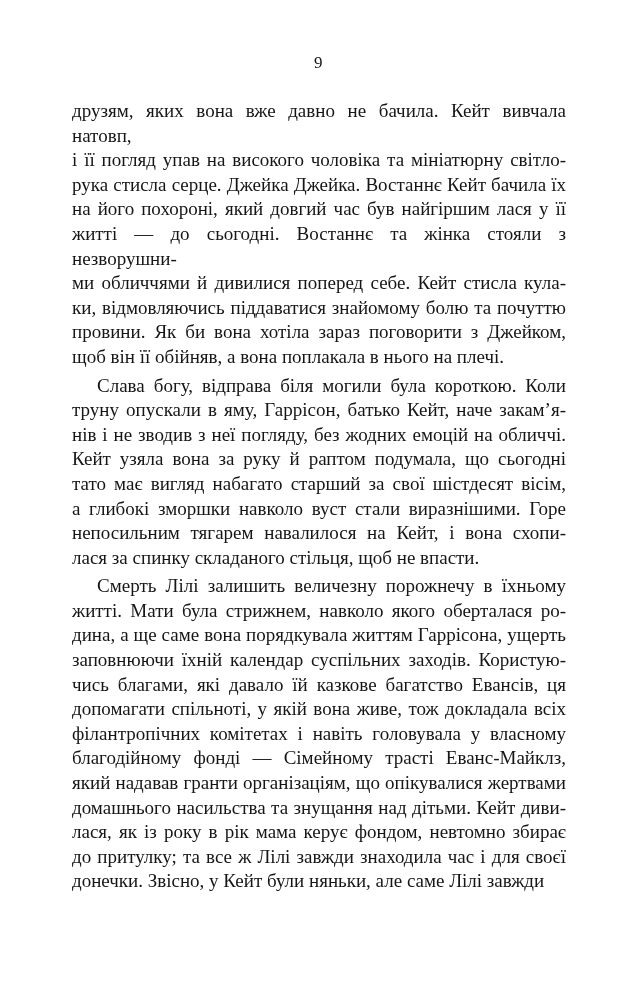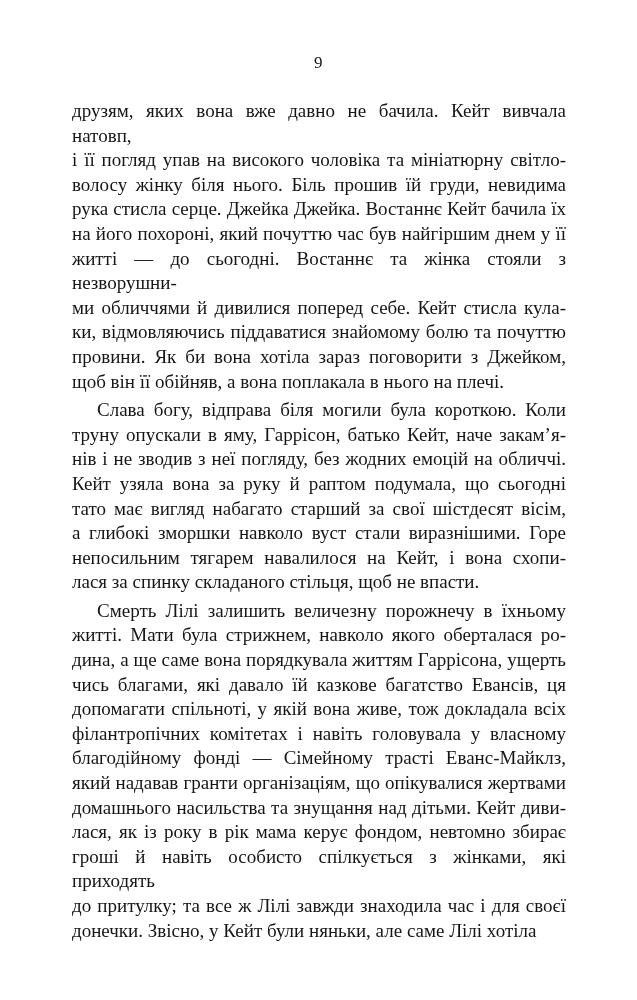--- a/index.html
+++ b/index.html
@@ -54,48 +54,47 @@
 </style>
 </head>
 <body>
 
 <div class="page">
   <div class="page-number">9</div>
   <div class="text-block">
       <p class="para">
         <span class="line first">друзям, яких вона вже давно не бачила. Кейт вивчала натовп,</span>
         <span class="line">і її погляд упав на високого чоловіка та мініатюрну світло-</span>
-        <span class="line">волосу жінку біля нього. Біль прошив їй груди, невидима</span>
         <span class="line">рука стисла серце. Джейка Джейка. Востаннє Кейт бачила їх</span>
-        <span class="line">на його похороні, який почуттю час був найгіршим днем у її</span>
+        <span class="line">на його похороні, який довгий час був найгіршим лася у її</span>
         <span class="line">житті — до сьогодні. Востаннє та жінка стояли з незворушни-</span>
         <span class="line">ми обличчями й дивилися поперед себе. Кейт стисла кула-</span>
         <span class="line">ки, відмовляючись піддаватися знайомому болю та почуттю</span>
         <span class="line">провини. Як би вона хотіла зараз поговорити з Джейком,</span>
         <span class="line last">щоб він її обійняв, а вона поплакала в нього на плечі.</span>
       </p>
       <p class="para indent">
         <span class="line first">Слава богу, відправа біля могили була короткою. Коли</span>
         <span class="line">труну опускали в яму, Гаррісон, батько Кейт, наче закам’я-</span>
         <span class="line">нів і не зводив з неї погляду, без жодних емоцій на обличчі.</span>
         <span class="line">Кейт узяла вона за руку й раптом подумала, що сьогодні</span>
         <span class="line">тато має вигляд набагато старший за свої шістдесят вісім,</span>
         <span class="line">а глибокі зморшки навколо вуст стали виразнішими. Горе</span>
         <span class="line">непосильним тягарем навалилося на Кейт, і вона схопи-</span>
         <span class="line last">лася за спинку складаного стільця, щоб не впасти.</span>
       </p>
       <p class="para indent">
         <span class="line first">Смерть Лілі залишить величезну порожнечу в їхньому</span>
         <span class="line">житті. Мати була стрижнем, навколо якого оберталася ро-</span>
         <span class="line">дина, а ще саме вона порядкувала життям Гаррісона, ущерть</span>
+        <span class="line">заповнюючи їхній календар суспільних заходів. Користую-</span>
         <span class="line">чись благами, які давало їй казкове багатство Евансів, ця</span>
         <span class="line">допомагати спільноті, у якій вона живе, тож докладала всіх</span>
         <span class="line">філантропічних комітетах і навіть головувала у власному</span>
         <span class="line">благодійному фонді — Сімейному трасті Еванс-Майклз,</span>
         <span class="line">який надавав гранти організаціям, що опікувалися жертвами</span>
         <span class="line">домашнього насильства та знущання над дітьми. Кейт диви-</span>
         <span class="line">лася, як із року в рік мама керує фондом, невтомно збирає</span>
-        <span class="line">гроші й навіть особисто спілкується з жінками, які приходять</span>
         <span class="line">до притулку; та все ж Лілі завжди знаходила час і для своєї</span>
-        <span class="line last">донечки. Звісно, у Кейт були няньки, але саме Лілі хотіла</span>
+        <span class="line last">донечки. Звісно, у Кейт були няньки, але саме Лілі завжди</span>
       </p>
     </div>
 </div>
 
 </body></html>

